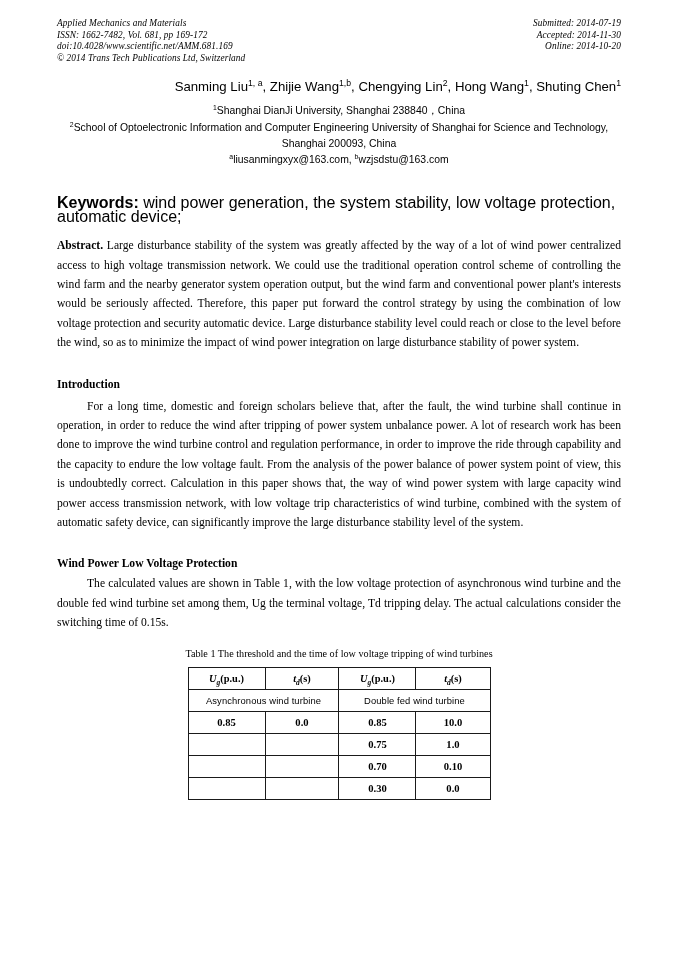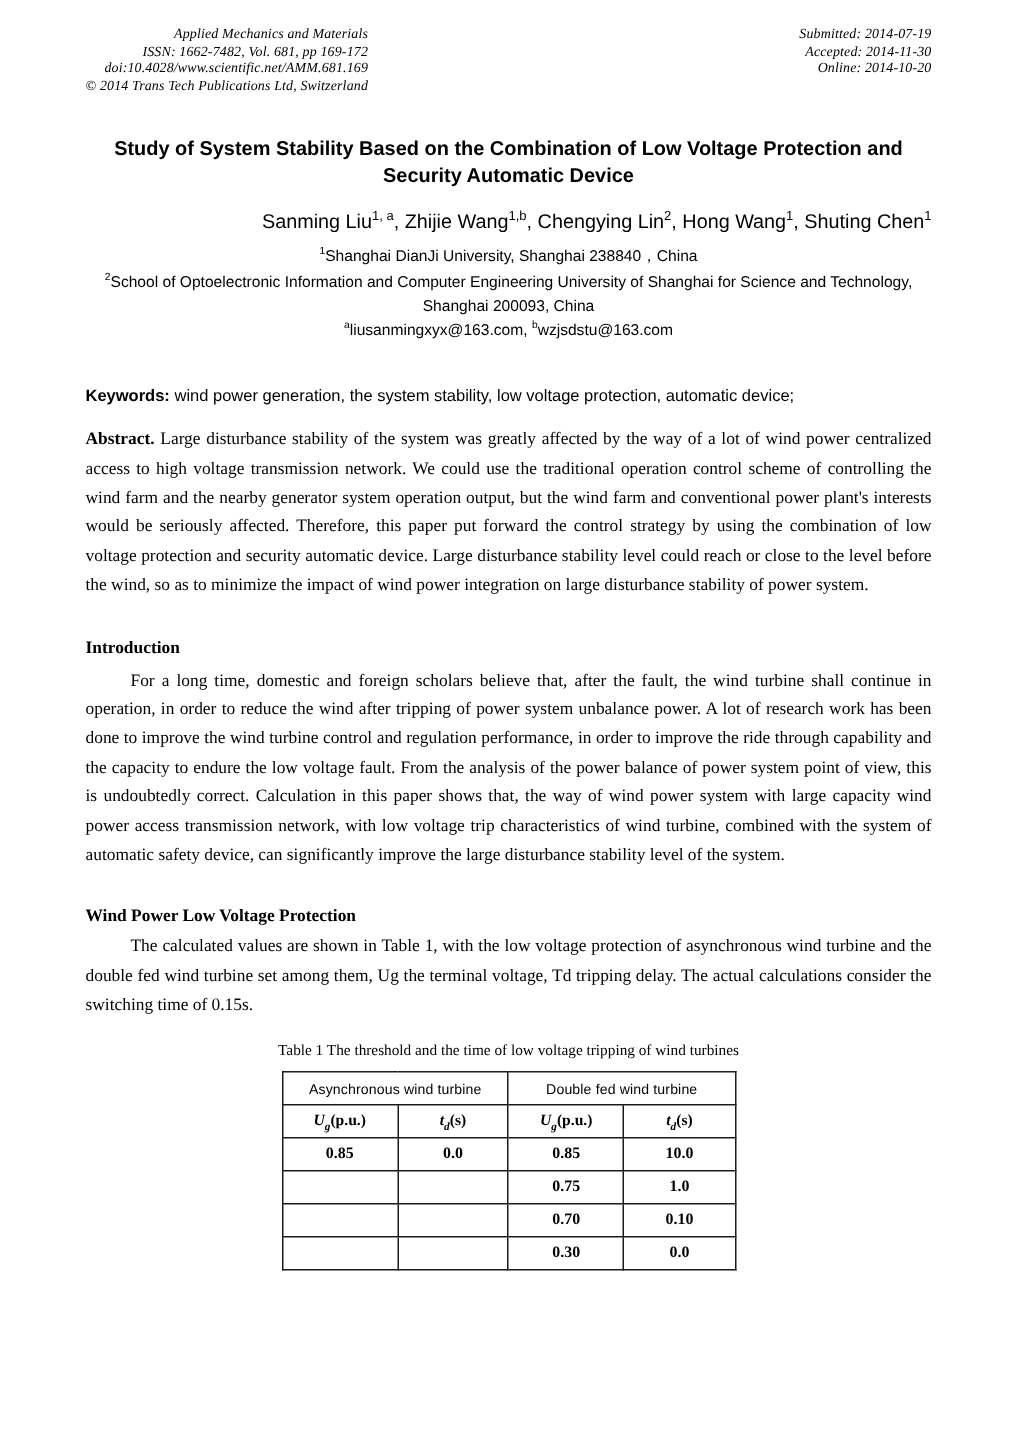--- a/index.html
+++ b/index.html
@@ -29,21 +29,21 @@
     justify-content: space-between;
     align-items: flex-start;
     font-family: "Liberation Serif", serif;
     font-style: italic;
     font-size: 9.3px;
     line-height: 11.6px;
     letter-spacing: 0.1px;
   }
   .journal-header-left { text-align: left; }
   .journal-header-right { text-align: right; padding-top: 0px; }
-  .journal-header div { white-space: nowrap; text-align: right; }
+  .journal-header div { white-space: nowrap; }
 
   
   .title {
     font-family: "Liberation Sans", sans-serif;
     font-weight: bold;
     font-size: 13.3px;
     line-height: 17.5px;
     text-align: center;
     margin-top: 26px;
     padding: 0 6px;
@@ -70,21 +70,21 @@
     line-height: 16.2px;
     text-align: center;
     margin-top: 8px;
   }
   .affil { padding: 0 10px; }
   .emails { font-family: "Liberation Sans", sans-serif; }
 
   
   .keywords {
     font-family: "Liberation Sans", sans-serif;
-    font-size: 11px;
+    font-size: 16px;
     line-height: 14px;
     margin-top: 28px;
     text-align: left;
   }
   .keywords b { font-weight: bold; }
 
   
   .abstract {
     font-size: 11.6px;
     line-height: 19.4px;
@@ -175,21 +175,20 @@
       <div>doi:10.4028/www.scientific.net/AMM.681.169</div>
       <div>© 2014 Trans Tech Publications Ltd, Switzerland</div>
     </div>
     <div class="journal-header-right">
       <div>Submitted: 2014-07-19</div>
       <div>Accepted: 2014-11-30</div>
       <div>Online: 2014-10-20</div>
     </div>
   </div>
 
-  <div class="title">Study of System Stability Based on the Combination of Low Voltage Protection and Security Automatic Device</div>
 
   <div class="authors">
     <span><span>Sanming Liu</span><sup>1, a</sup></span>,
     <span><span>Zhijie Wang</span><sup>1,b</sup></span>,
     <span><span>Chengying Lin</span><sup>2</sup></span>,
     <span><span>Hong Wang</span><sup>1</sup></span>,
     <span><span>Shuting Chen</span><sup>1</sup></span>
   </div>
 
   <div class="affils">
@@ -219,29 +218,29 @@
   <div class="tbl-wrap">
     <table class="data-table">
       <colgroup>
         <col class="col-a">
           <col class="col-b">
           <col class="col-c">
           <col class="col-d">
       </colgroup>
       <thead>
         <tr>
-          <th class="grp" colspan="2">Asynchronous wind turbine</th>
-          <th class="grp" colspan="2">Double fed wind turbine</th>
-        </tr>
-        <tr>
           <th class="sub"><i>U</i><sub>g</sub><span>(p.u.)</span></th>
           <th class="sub"><i>t</i><sub>d</sub><span>(s)</span></th>
           <th class="sub"><i>U</i><sub>g</sub><span>(p.u.)</span></th>
           <th class="sub"><i>t</i><sub>d</sub><span>(s)</span></th>
         </tr>
+        <tr>
+          <th class="grp" colspan="2">Asynchronous wind turbine</th>
+          <th class="grp" colspan="2">Double fed wind turbine</th>
+        </tr>
       </thead>
       <tbody>
         <tr>
           <td class="val">0.85</td>
           <td class="val">0.0</td>
           <td class="val">0.85</td>
           <td class="val">10.0</td>
         </tr>
         <tr>
           <td class="val"></td>

